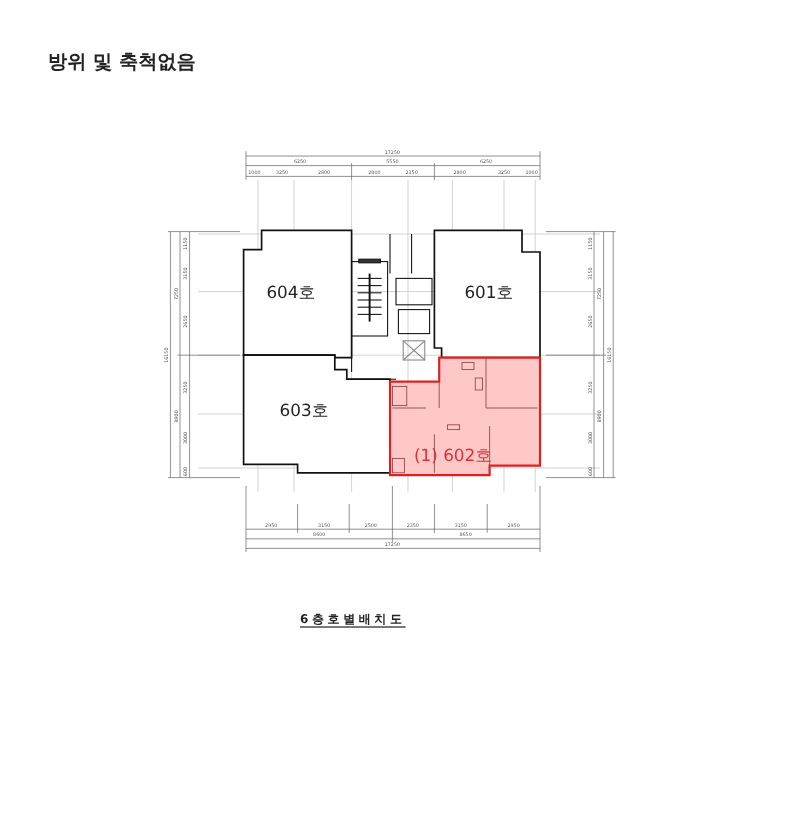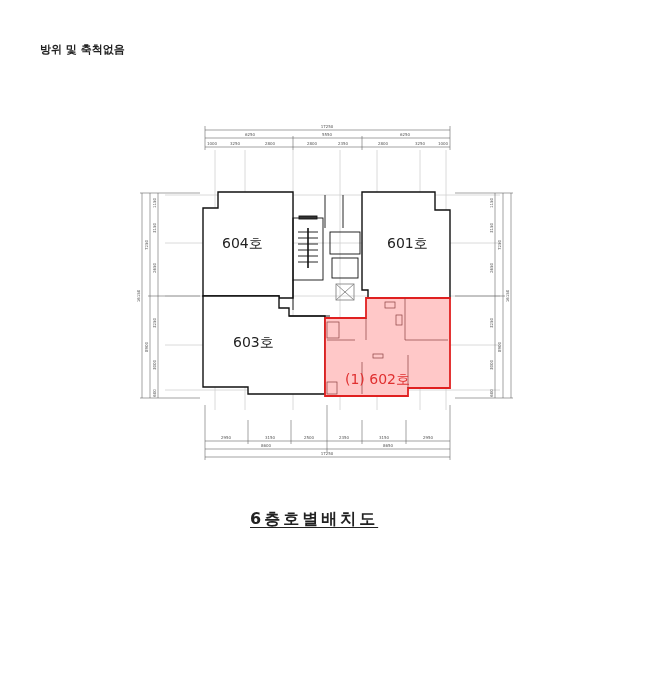--- a/index.html
+++ b/index.html
@@ -1,19 +1,19 @@
 <!DOCTYPE html>
 <html><head>
 <meta charset="utf-8">
 <style>
   html, body { margin: 0; padding: 0; background: #ffffff; }
   body { width: 662px; height: 700px; position: relative; overflow: hidden; font-family: "DejaVu Sans", sans-serif; }
-  .note { position: absolute; left: 40px; top: 42px; font-size: 11px; font-weight: bold; color: #222; letter-spacing: 0px; }
+  .note { position: absolute; left: 40px; top: 42px; font-size: 16px; font-weight: bold; color: #222; letter-spacing: 0px; }
   .plan { position: absolute; left: 0; top: 0; }
-  .title { position: absolute; left: 250px; top: 509px; font-size: 16px; font-weight: bold; color: #222; letter-spacing: 3px; text-decoration: underline; text-underline-offset: 3px; }
+  .title { position: absolute; left: 250px; top: 509px; font-size: 10px; font-weight: bold; color: #222; letter-spacing: 3px; text-decoration: underline; text-underline-offset: 3px; }
   .unit-label { font-family: "DejaVu Sans", sans-serif; font-size: 14px; fill: #222; }
   .unit-label-red { font-family: "DejaVu Sans", sans-serif; font-size: 14px; fill: #e03030; }
   .dim { font-family: "DejaVu Sans", sans-serif; font-size: 4px; fill: #555; }
 </style>
 </head>
 <body>
 
 <div class="note">방위 및 축척없음</div>
 
 <svg class="plan" width="662" height="700" viewBox="0 0 662 700" xmlns="http://www.w3.org/2000/svg">

